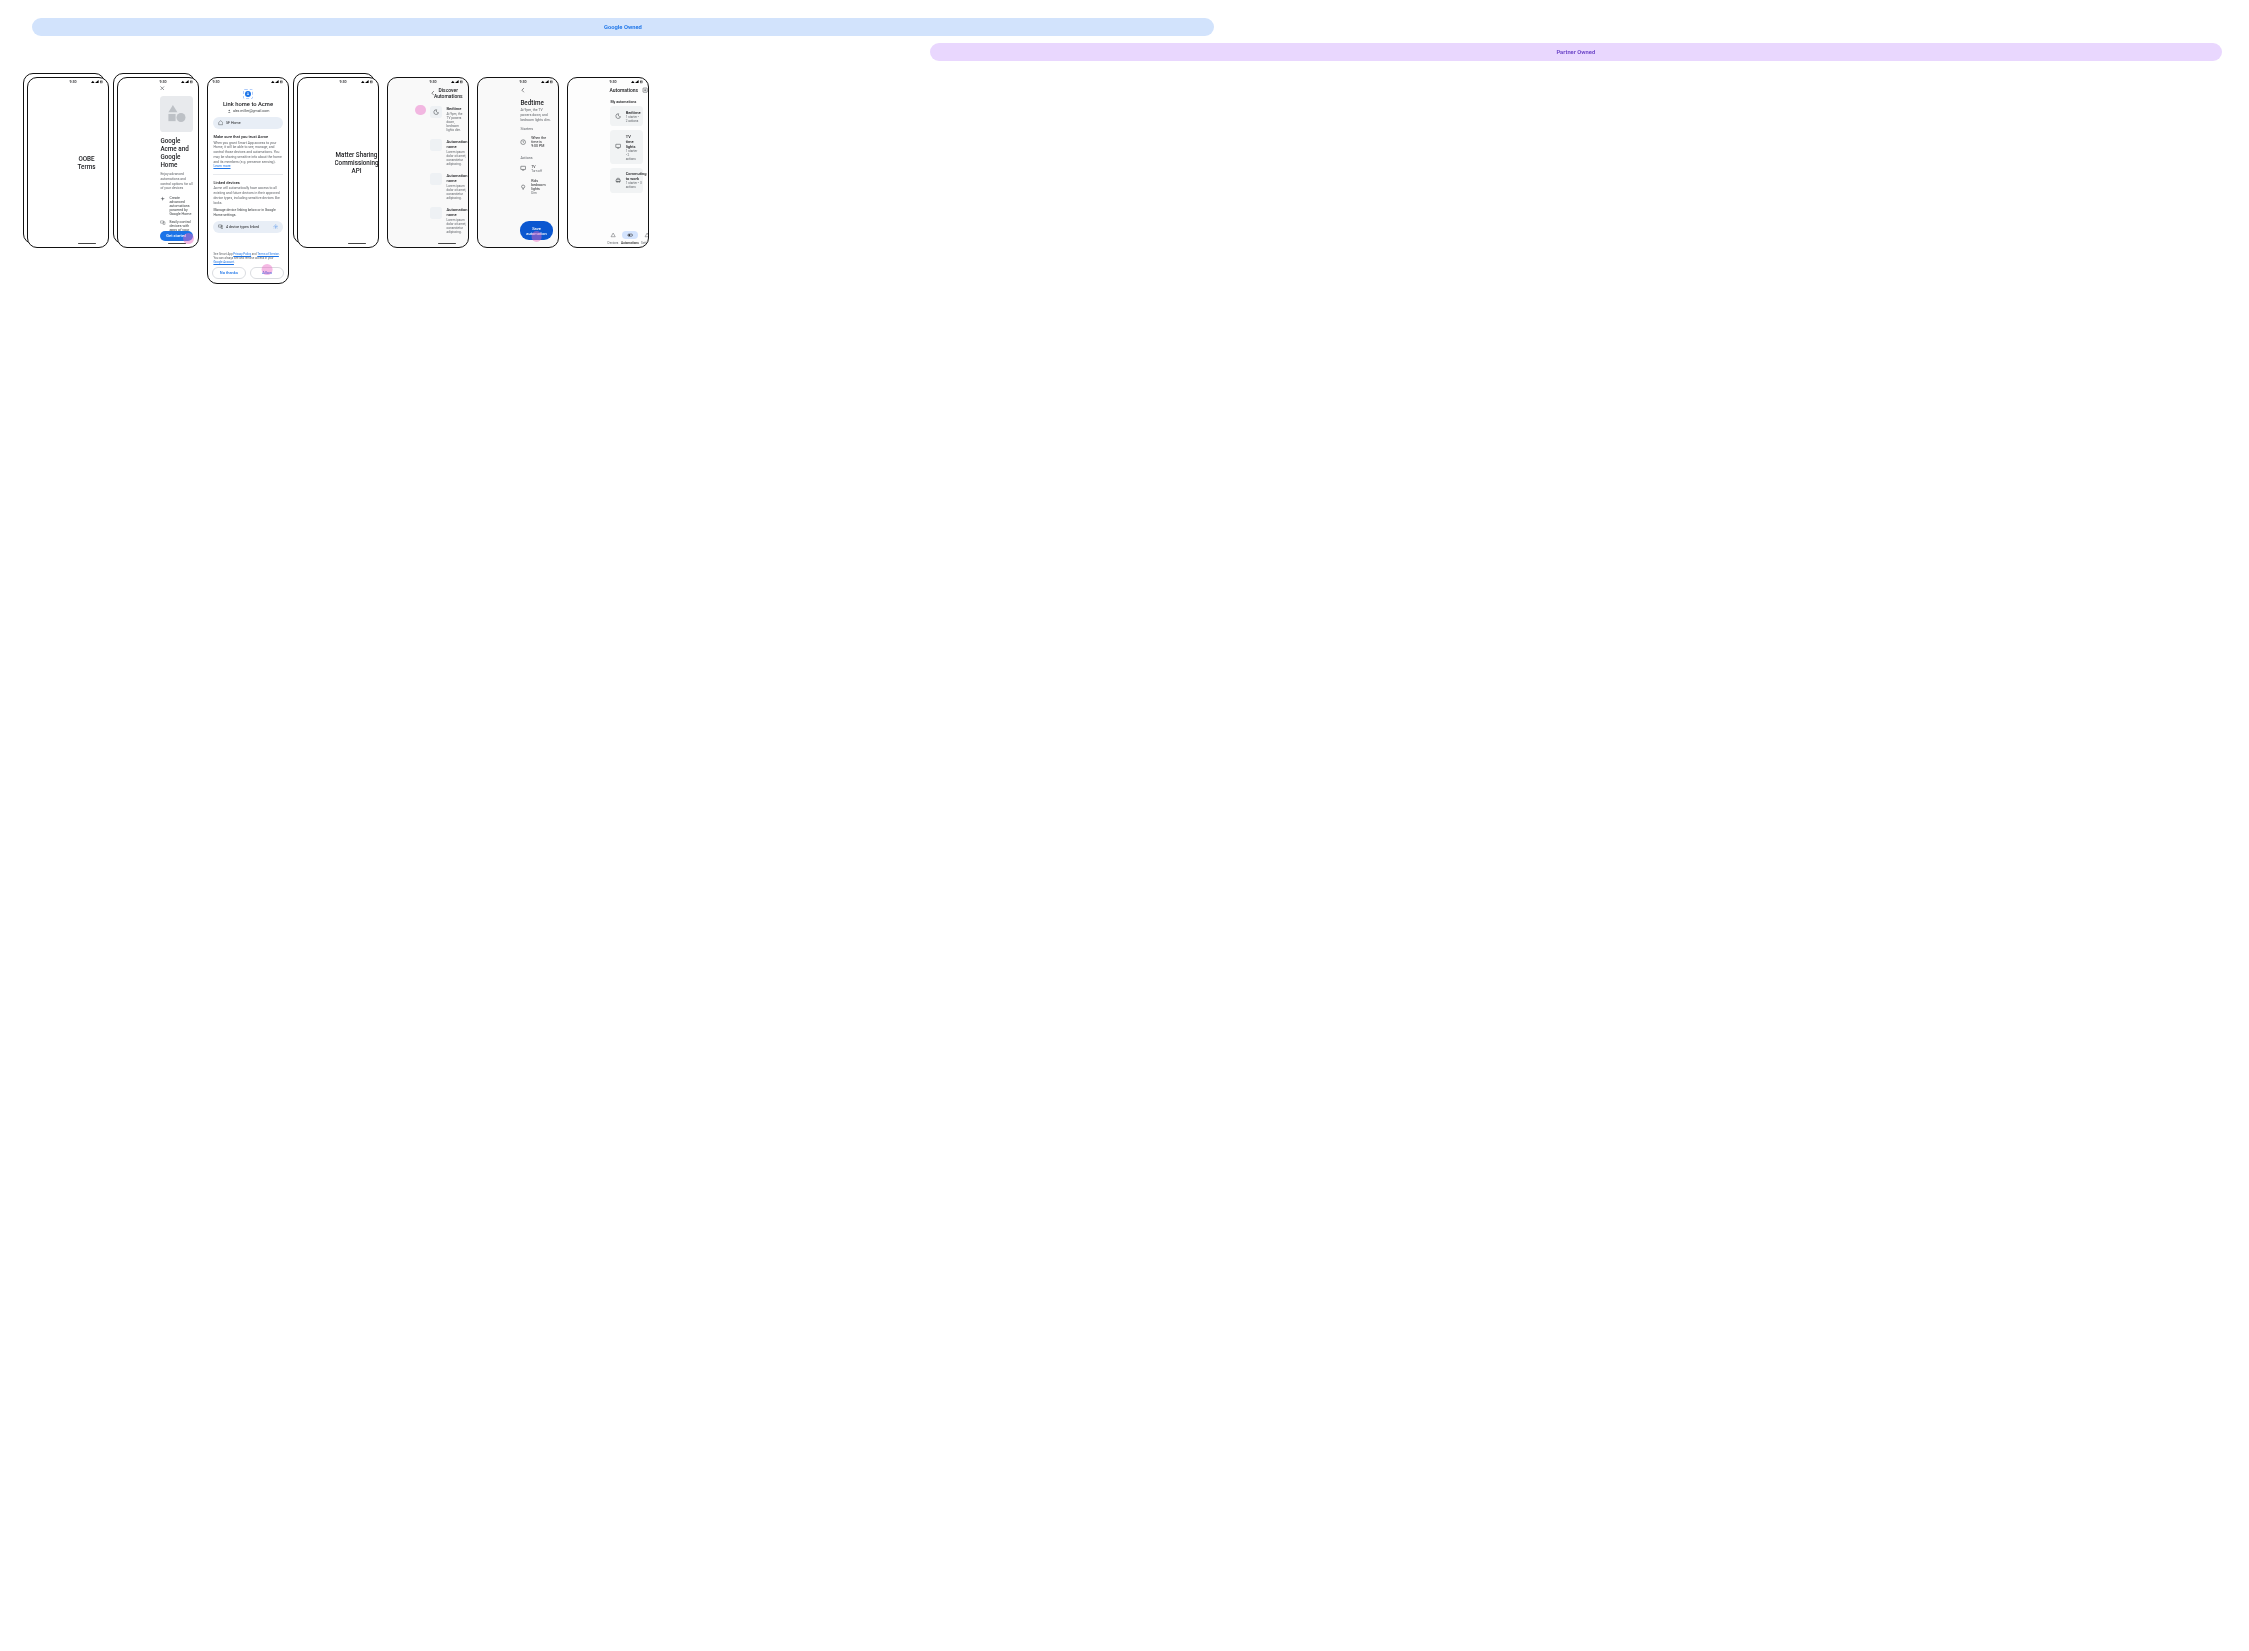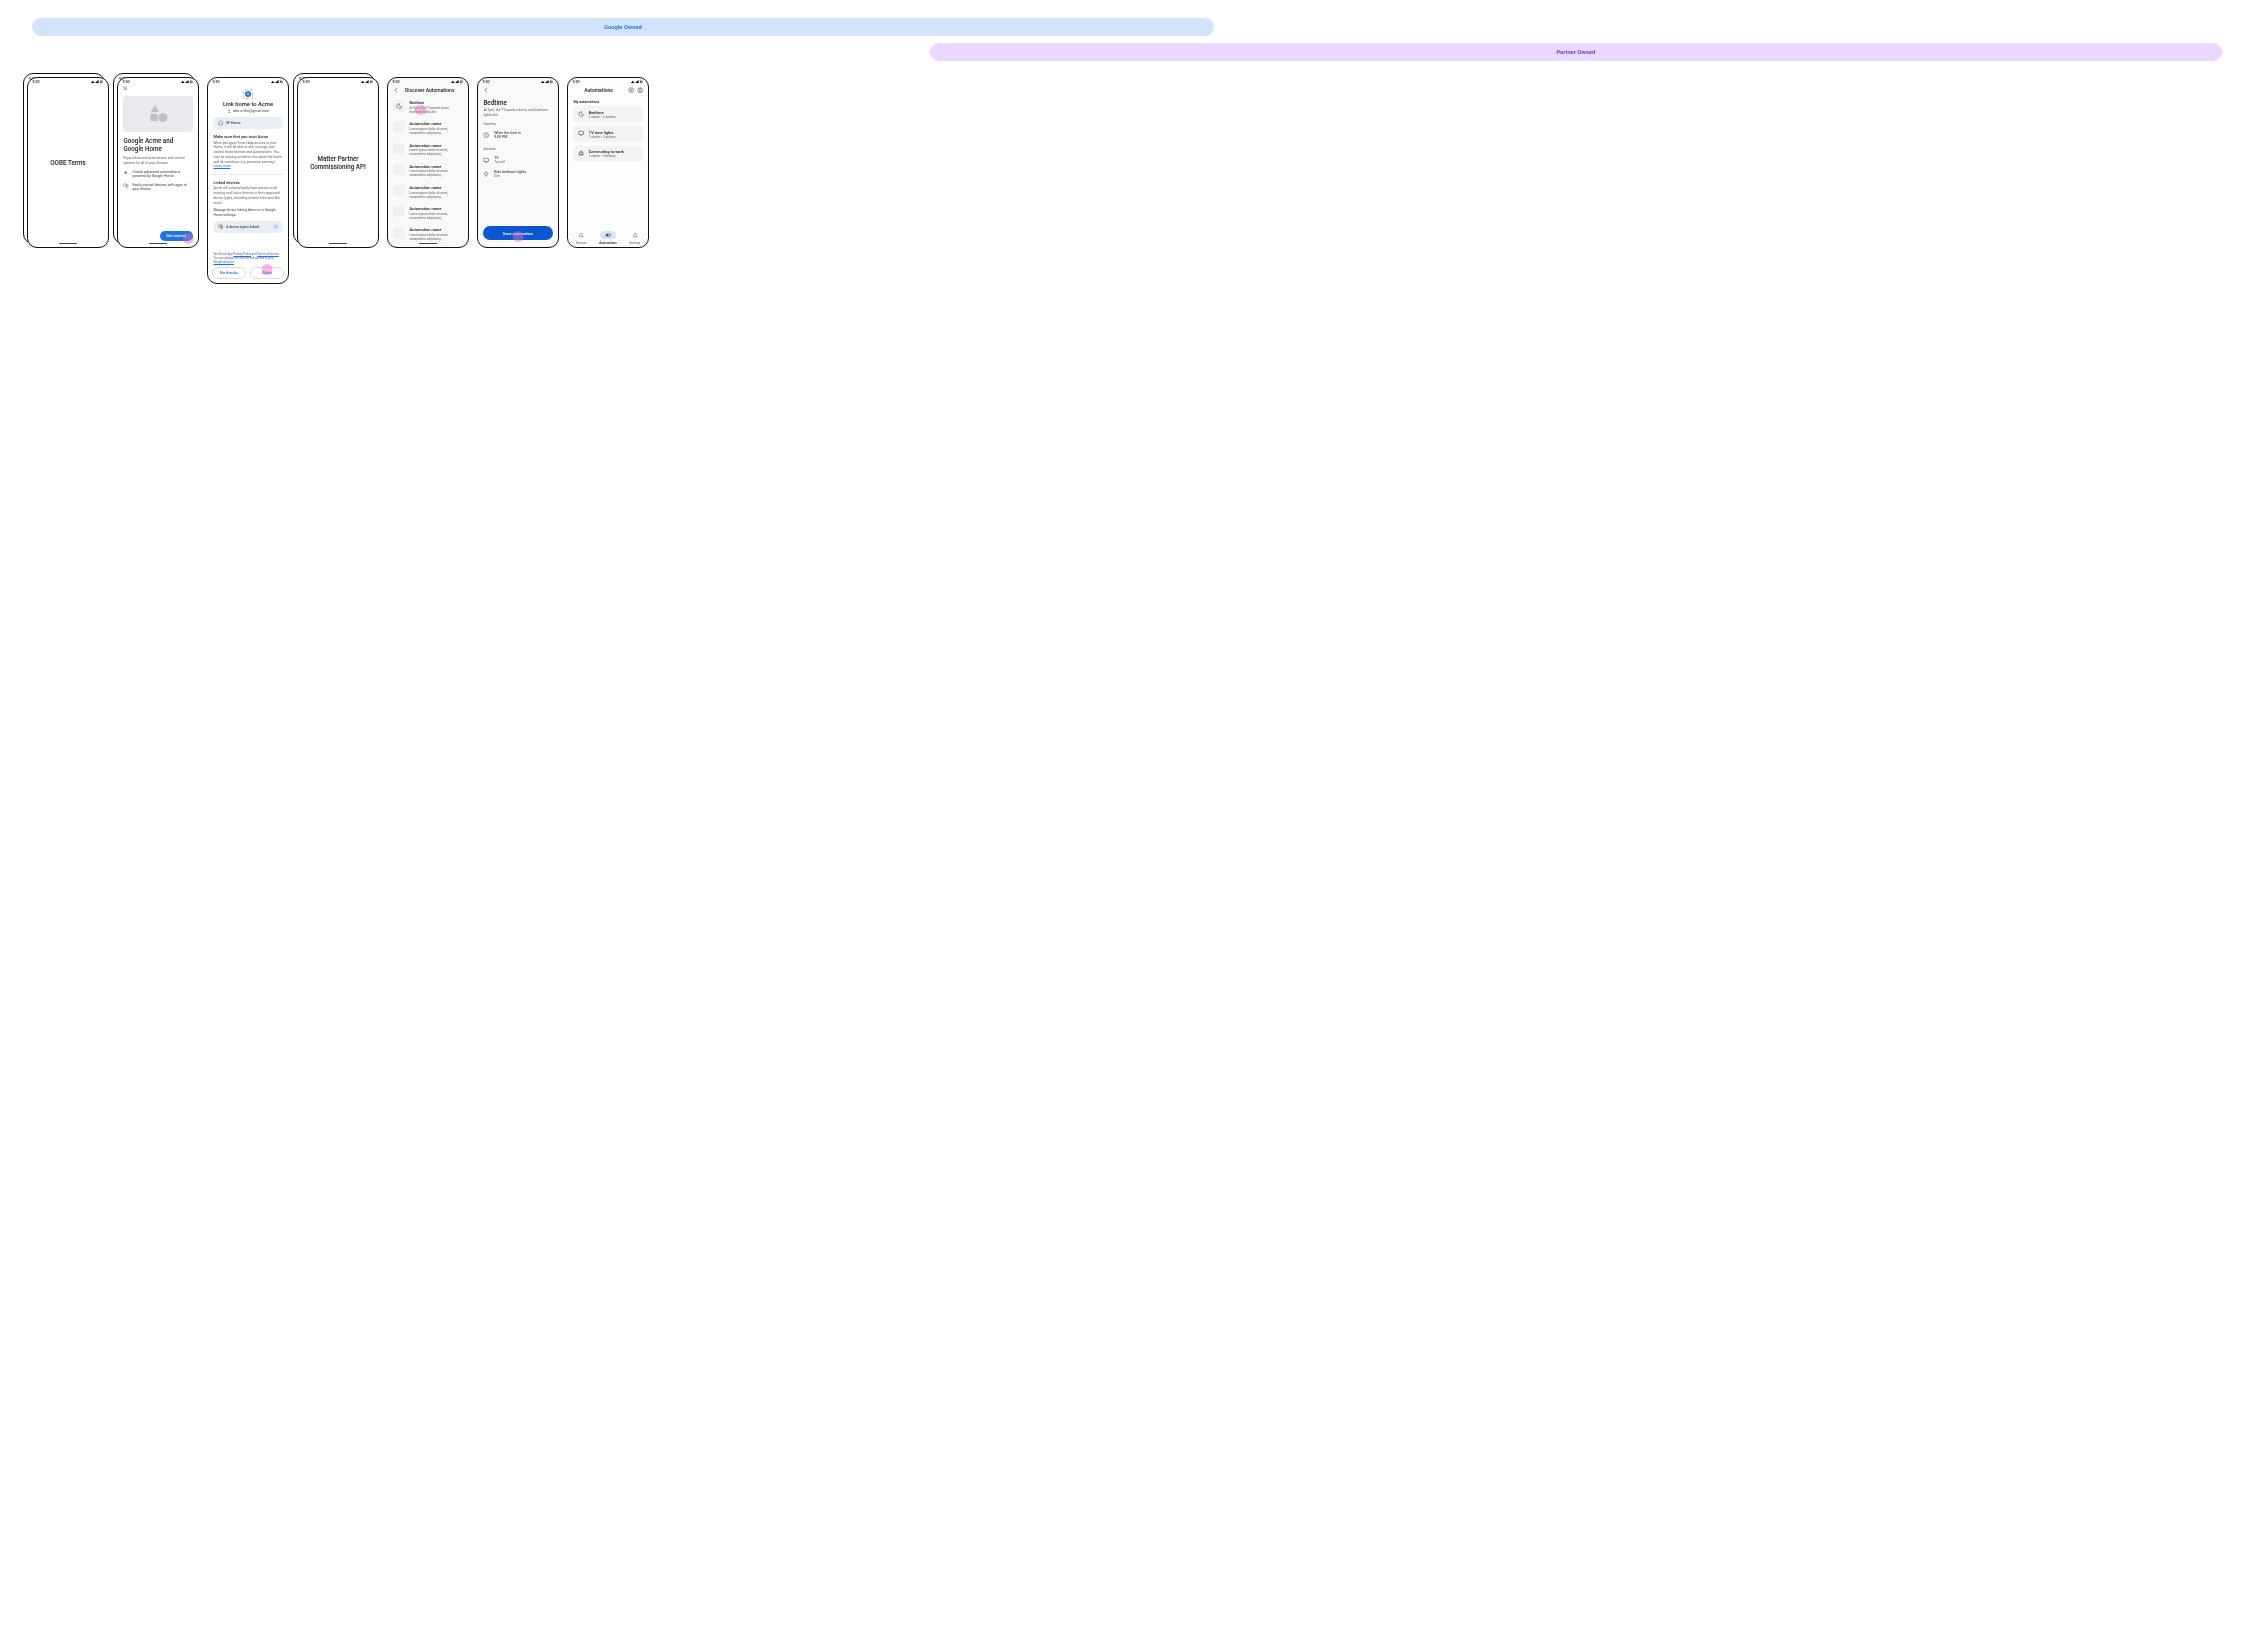--- a/index.html
+++ b/index.html
@@ -5,21 +5,21 @@
   *{box-sizing:border-box;margin:0;padding:0;font-family:-apple-system,BlinkMacSystemFont,'Segoe UI',Roboto,sans-serif;}
   body{background:#fff;padding:18px 27px;}
   .banners{position:relative;height:45px;margin-bottom:13.5px;margin-left:4.5px;}
   .banner{position:absolute;height:18px;border-radius:9px;display:flex;align-items:center;justify-content:center;font-weight:600;font-size:5.8px;}
   .banner-google{background:#d2e3fc;color:#1a73e8;left:0;width:54%;top:0;}
   .banner-partner{background:#e9d7fe;color:#6941c6;left:41%;width:59%;top:25px;}
   .phones{display:flex;gap:8px;align-items:flex-start;}
   .stack{position:relative;}
   .stack .phone:first-child{position:absolute;left:-3.6px;top:-3.6px;}
   .phone{width:82px;border:1.1px solid #111;border-radius:10px;background:#fff;overflow:hidden;position:relative;display:flex;flex-direction:column;font-size:3.6px;color:#202124;}
-  .phone.h-short{height:171px;}
+  .phone.h-short{height:171px;padding-left:37px;}
   .phone.h-tall{height:207px;}
   .statusbar{display:flex;justify-content:space-between;align-items:center;padding:2.7px 4.5px 0.9px;font-size:3.6px;font-weight:500;}
   .status-icons{display:flex;gap:0.9px;align-items:center;}
   .status-icons svg{width:3.6px;height:3.6px;}
   .appbar{display:flex;align-items:center;padding:1.8px 4.5px;gap:3.6px;}
   .appbar-title{flex:1;text-align:center;font-size:5px;font-weight:500;margin-left:-6.3px;}
   .appbar-right{display:flex;gap:2.7px;}
   .content{flex:1;padding:3.6px 5.4px;overflow:hidden;}
   .center-text{display:flex;align-items:center;justify-content:center;height:100%;font-size:6.3px;font-weight:500;text-align:center;}
   .handle{width:18px;height:0.9px;background:#444;border-radius:0.9px;margin:1.8px auto 2.7px;}
@@ -265,21 +265,21 @@
             <svg viewBox="0 0 10 10">
               <path d="M0 8 L10 0 L10 8 Z" fill="#000"></path>
             </svg>
             <svg viewBox="0 0 10 10">
               <rect x="0" y="2" width="7" height="6" rx="1" fill="none" stroke="#000"></rect>
               <rect x="1" y="3" width="3" height="4" fill="#000"></rect>
             </svg>
           </span>
         </div>
       <div class="content">
-          <div class="center-text">Matter Partner Commissioning API</div>
+          <div class="center-text">Matter Sharing Commissioning API</div>
         </div>
       <div class="handle"></div>
     </div>
   </div>
 
   <div class="phone h-short" style="background:#f9f9f9;">
     <div class="statusbar">
         <span>9:30</span>
         <span class="status-icons">
           <svg viewBox="0 0 10 10">

